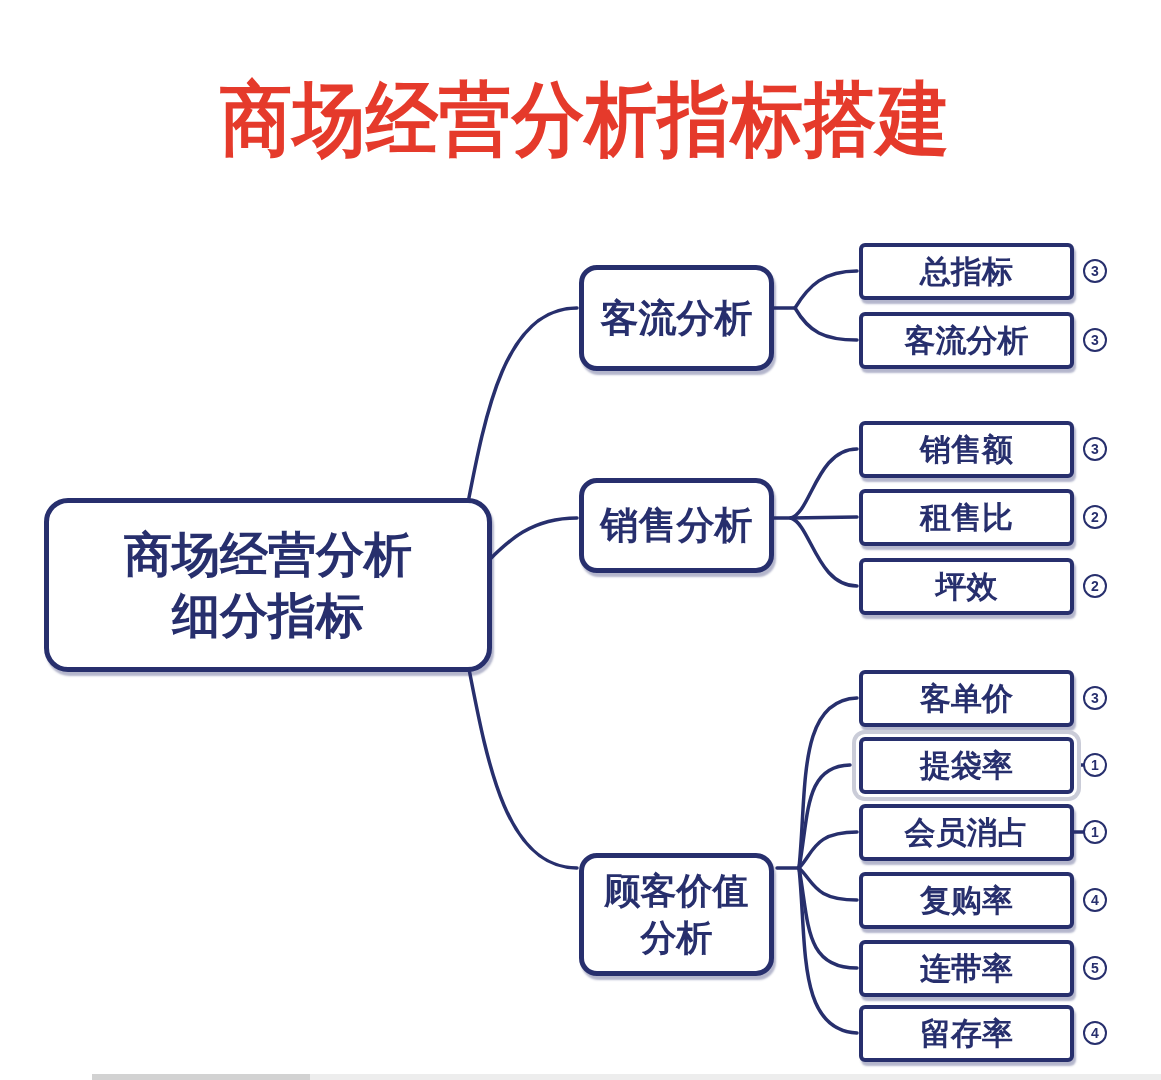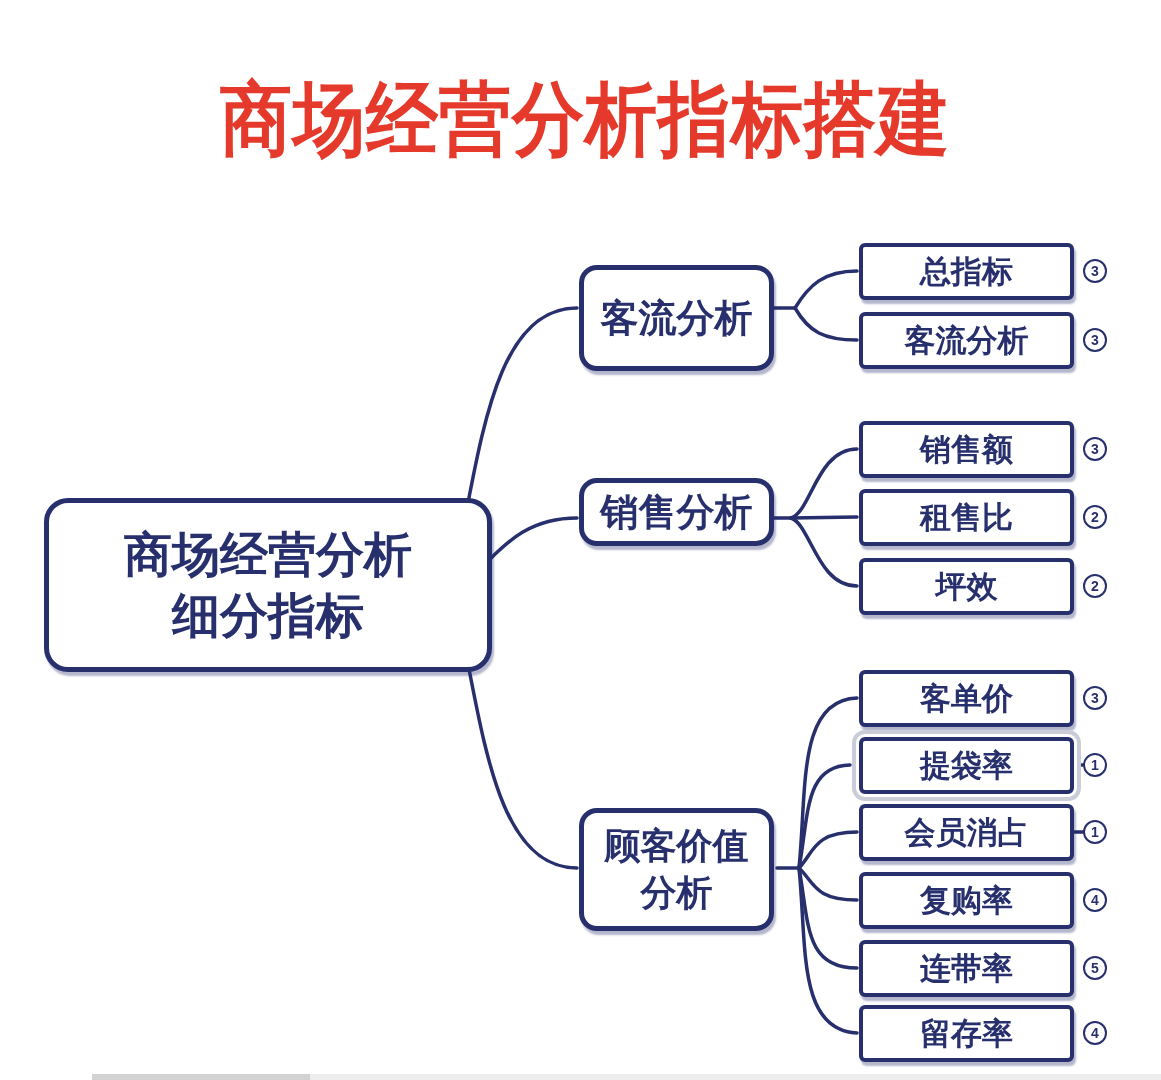--- a/index.html
+++ b/index.html
@@ -26,22 +26,22 @@
     display:flex; flex-direction:column; align-items:center; justify-content:center;
     box-shadow:2px 4px 2px rgba(39,47,109,0.35);
     line-height:1.28;
   }
   .root {
     left:35px; top:498px; width:448px; height:174px;
     font-size:48px; border-width:5px; border-radius:24px;
   }
   .branch { left:570px; width:195px; font-size:38px; border-width:5px; border-radius:18px; }
   .branch-1 { top:265px; height:106px; }
-  .branch-2 { top:478px; height:68px; }
-  .branch-3 { top:808px; height:123px; font-size:36px; }
+  .branch-2 { top:478px; height:95px; }
+  .branch-3 { top:853px; height:123px; font-size:36px; }
   .child { left:850px; width:215px; height:57px; font-size:31px; border-radius:6px; }
   .selected {
     box-shadow:0 0 0 3px #ffffff, 0 0 0 7px #caccd8, 2px 5px 3px rgba(39,47,109,0.30);
   }
 
   .badge {
     position:absolute; left:1074px; width:24px; height:24px;
     box-sizing:border-box; background:#ffffff;
     border:2px solid #272f6d; border-radius:50%;
     color:#272f6d; font-size:14px; font-weight:700;

